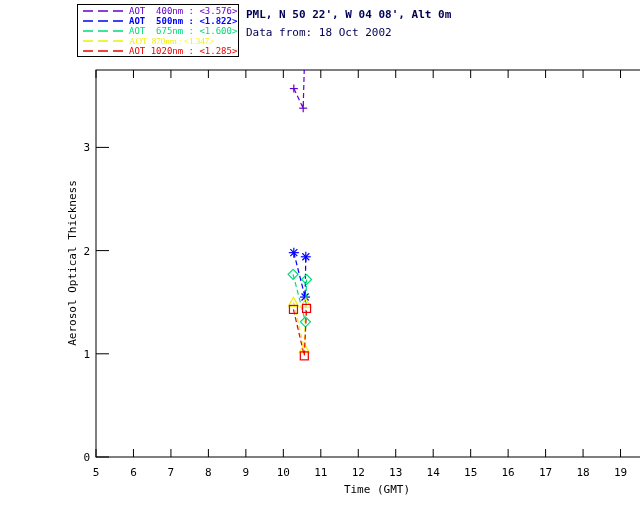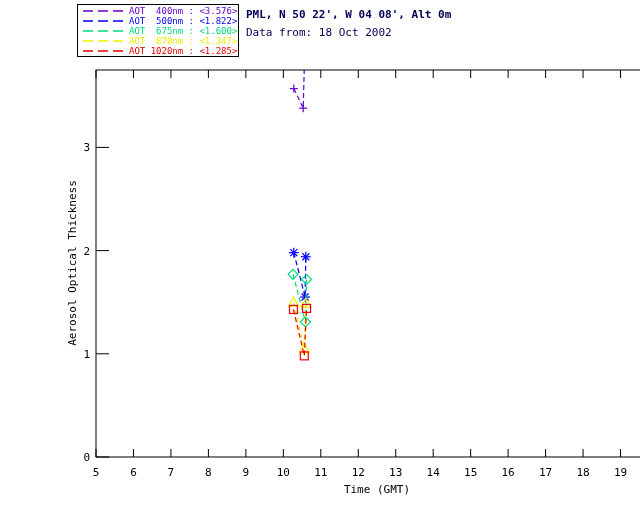--- a/index.html
+++ b/index.html
@@ -30,33 +30,33 @@
       <div class="legend-row">
         <svg width="44" height="10">
           <line x1="2" y1="5" x2="42" y2="5" stroke="#6600CC" stroke-width="1.3" stroke-dasharray="10,5"></line>
         </svg>
         <span class="legend-label" style="color: rgb(102, 0, 204);">AOT  400nm : &lt;3.576&gt;</span>
       </div>
       <div class="legend-row">
         <svg width="44" height="10">
           <line x1="2" y1="5" x2="42" y2="5" stroke="#0000FF" stroke-width="1.3" stroke-dasharray="10,5"></line>
         </svg>
-        <span class="legend-label" style="color: rgb(0, 0, 255);">AOT  500nm : &lt;1.822&gt;</span>
+        <span class="legend-label" style="color: rgb(0, 0, 255); font-weight: bold;">AOT  500nm : &lt;1.822&gt;</span>
       </div>
       <div class="legend-row">
         <svg width="44" height="10">
           <line x1="2" y1="5" x2="42" y2="5" stroke="#00DC78" stroke-width="1.3" stroke-dasharray="10,5"></line>
         </svg>
         <span class="legend-label" style="color: rgb(0, 220, 120);">AOT  675nm : &lt;1.600&gt;</span>
       </div>
       <div class="legend-row">
         <svg width="44" height="10">
           <line x1="2" y1="5" x2="42" y2="5" stroke="#F0F000" stroke-width="1.3" stroke-dasharray="10,5"></line>
         </svg>
-        <span class="legend-label" style="color: rgb(240, 240, 0);">AOT  870nm : &lt;1.347&gt;</span>
+        <span class="legend-label" style="color: rgb(240, 240, 0); font-family: Liberation Serif, serif;">AOT  870nm : &lt;1.347&gt;</span>
       </div>
       <div class="legend-row">
         <svg width="44" height="10">
           <line x1="2" y1="5" x2="42" y2="5" stroke="#EE0000" stroke-width="1.3" stroke-dasharray="10,5"></line>
         </svg>
         <span class="legend-label" style="color: rgb(238, 0, 0);">AOT 1020nm : &lt;1.285&gt;</span>
       </div>
     </div>
 
   <div class="hdr line1" style="color: rgb(0, 0, 85); font-weight: bold;">PML, N 50 22', W 04 08', Alt 0m</div>

